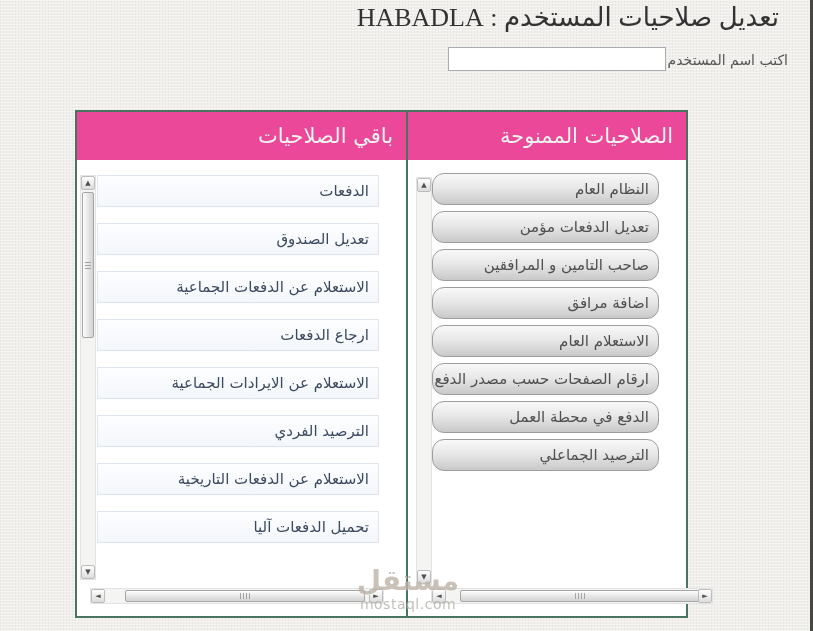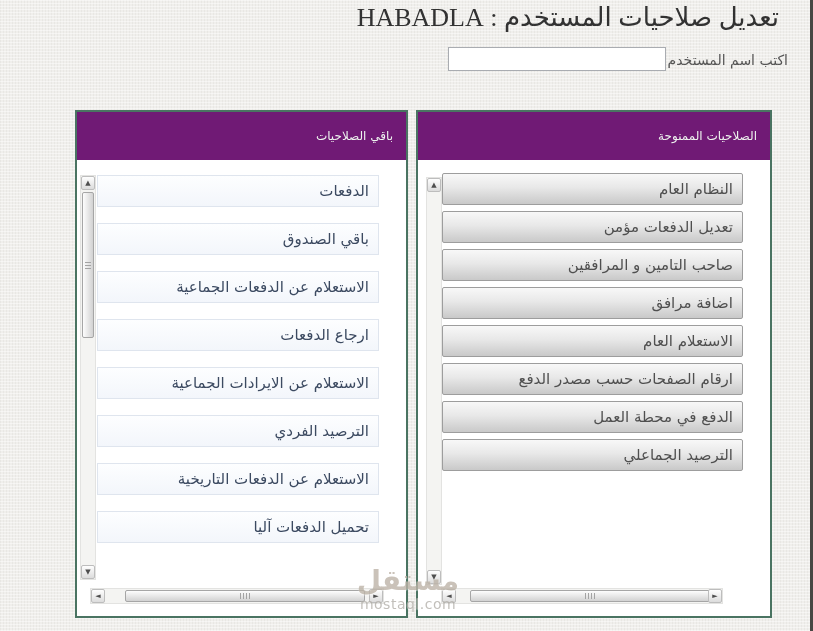--- a/index.html
+++ b/index.html
@@ -23,36 +23,36 @@
   .username-input{
     position:absolute;top:47px;left:448px;width:218px;height:24px;
     border:1px solid #a9acb1;background:#fff;box-sizing:border-box;
     font-size:14px;padding:0 6px;direction:rtl;outline:none;
   }
   .panel{
     position:absolute;top:110px;height:508px;background:#fff;
     border:2px solid #4a7462;box-sizing:border-box;
   }
   .panel-left{left:75px;width:333px;}
-  .panel-right{left:416px;width:356px;}
+  .panel-right{left:406px;width:282px;}
   .panel-header{
-    height:48px;background:#701a75;color:#eef4ef;direction:rtl;
-    display:flex;align-items:center;padding:0 13px;font-size:12px;
+    height:48px;background:#ec4899;color:#eef4ef;direction:rtl;
+    display:flex;align-items:center;padding:0 13px;font-size:21px;
   }
   .panel-content{position:relative;height:456px;background:#fff;}
 
   .perm-list{position:absolute;}
   .list-granted{top:13px;left:24px;right:27px;}
   .list-remaining{top:15px;left:20px;right:27px;}
 
   .perm-btn{
     height:32px;margin-bottom:6px;box-sizing:border-box;direction:rtl;
     display:flex;align-items:center;padding:0 9px;
     background:linear-gradient(#f8f8f8,#e8e8e8 45%,#c9c9c9);
-    border:1px solid #9d9d9d;border-radius:2px;
+    border:1px solid #9d9d9d;border-radius:12px;
     font-size:15px;color:#4f4f4f;white-space:nowrap;overflow:hidden;cursor:pointer;
   }
   .perm-item{
     height:32px;margin-bottom:16px;box-sizing:border-box;direction:rtl;
     display:flex;align-items:center;padding:0 9px;
     background:linear-gradient(#fdfeff,#f3f6fb);
     border:1px solid #dfe5ee;
     font-size:15px;color:#3c4a61;white-space:nowrap;overflow:hidden;cursor:pointer;
   }
 
@@ -114,21 +114,21 @@
 <div class="username-label">اكتب اسم المستخدم :</div>
 <input class="username-input" type="text" value="" style="">
 
 <div class="panel panel-left">
   <div class="panel-header">
     <span>باقي الصلاحيات</span>
   </div>
   <div class="panel-content">
     <div class="perm-list list-remaining">
         <div class="perm-item">الدفعات</div>
-        <div class="perm-item">باقي الصندوق</div>
+        <div class="perm-item">تعديل الصندوق</div>
         <div class="perm-item">الاستعلام عن الدفعات الجماعية</div>
         <div class="perm-item">ارجاع الدفعات</div>
         <div class="perm-item">الاستعلام عن الايرادات الجماعية</div>
         <div class="perm-item">الترصيد الفردي</div>
         <div class="perm-item">الاستعلام عن الدفعات التاريخية</div>
         <div class="perm-item">تحميل الدفعات آليا</div>
       </div>
 
     <div class="vscroll vscroll-left">
       <div class="scroll-btn btn-up">▲</div>

